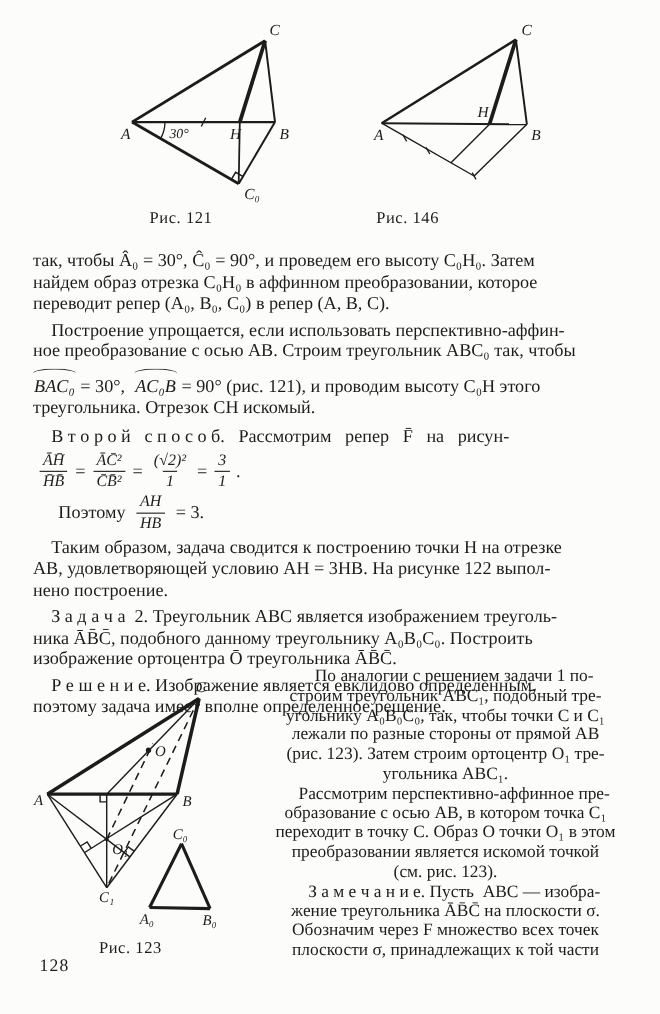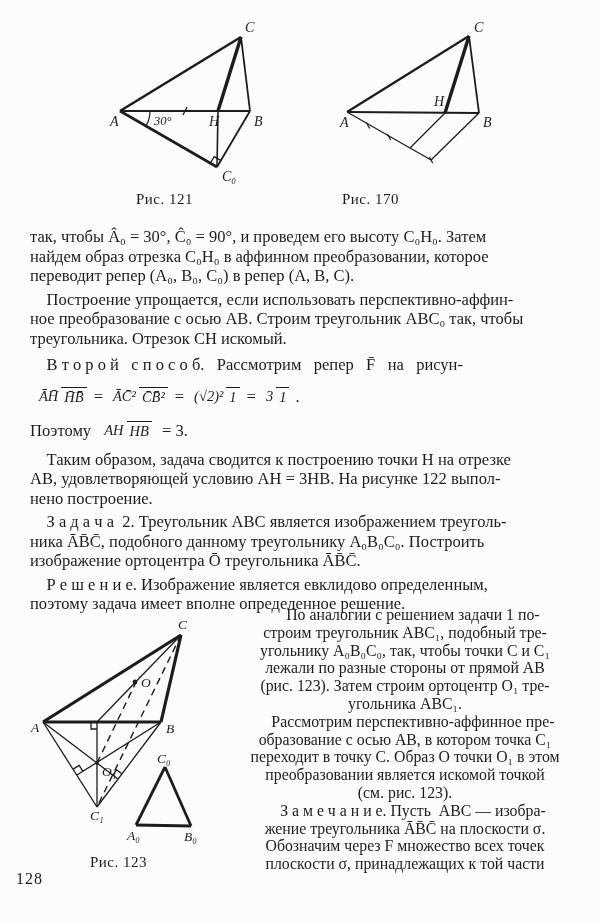--- a/index.html
+++ b/index.html
@@ -40,39 +40,39 @@
     content:"";position:absolute;left:0;right:0;top:-6px;height:8px;
     border-top:1.7px solid #1c1c1c;
     border-radius:50% 50% 0 0;
   }
   .formulaline{
     margin-top:5px;
     display:flex;align-items:center;
     white-space:pre;
     min-height:34px;
   }
-  .poetline{margin-top:2px;min-height:30px;}
+  .poetline{margin-top:2px;min-height:30px;margin-left:23px;}
   .frac{
-    display:inline-flex;flex-direction:row;align-items:center;
+    display:inline-flex;flex-direction:column;align-items:center;
     font-size:14.5px;line-height:1.12;
     font-style:italic;
     margin:0 6px;
   }
   .frac .num{padding:0 3px 1px 3px;}
   .frac .den{border-top:1.4px solid #1c1c1c;padding:1px 3px 0 3px;}
   .eq{margin:0 1px;}
   
   .rightcol{
     position:absolute;left:224px;top:606px;width:362px;
     font-size:15.8px;line-height:17.8px;
     white-space:pre-wrap;
     text-align:center;
   }
   .pagenum{
-    position:absolute;left:16px;top:870px;
+    position:absolute;left:36px;top:870px;
     font-size:16px;letter-spacing:1px;
   }
 </style>
 </head>
 <body>
 
 <div class="page">
 
   <svg class="figabs" style="left:70px;top:15px" width="230" height="180" viewBox="0 0 230 180">
     <g stroke="#1c1c1c" fill="none">
@@ -113,28 +113,29 @@
         <line x1="109.3" y1="142" x2="112.7" y2="148"></line>
       </g>
     </g>
     <g font-size="14">
       <text x="20" y="112">A</text>
       <text x="163" y="112">B</text>
       <text x="154" y="17">C</text>
       <text x="114" y="91">H</text>
     </g>
   </svg>
-  <div class="figcap" style="left:342px;top:191px">Рис. 170</div>
+  <div class="figcap" style="left:342px;top:191px">Рис. 146</div>
 
   <div class="mt">
     <p class="para p1">так, чтобы Â₀ = 30°, Ĉ₀ = 90°, и проведем его высоту C₀H₀. Затем
 найдем образ отрезка C₀H₀ в аффинном преобразовании, которое
 переводит репер (A₀, B₀, C₀) в репер (A, B, C).</p>
     <p class="para p2">    Построение упрощается, если использовать перспективно-аффин-
 ное преобразование с осью AB. Строим треугольник ABC₀ так, чтобы</p>
+    <div class="hatline"><span class="widehat">BAC₀</span><span> = 30°,  </span><span class="widehat">AC₀B</span><span> = 90° (рис. 121), и проводим высоту C₀H этого</span></div>
     <p class="para">треугольника. Отрезок CH искомый.</p>
     <p class="para p4a">    В т о р о й   с п о с о б.   Рассмотрим   репер   F̄   на   рисун-</p>
 
     <div class="formulaline">
       <span class="frac"><span class="num">ĀH̄</span><span class="den">H̄B̄</span></span>
       <span class="eq">=</span>
       <span class="frac"><span class="num">ĀC̄²</span><span class="den">C̄B̄²</span></span>
       <span class="eq">=</span>
       <span class="frac"><span class="num">(√2)²</span><span class="den">1</span></span>
       <span class="eq">=</span>

